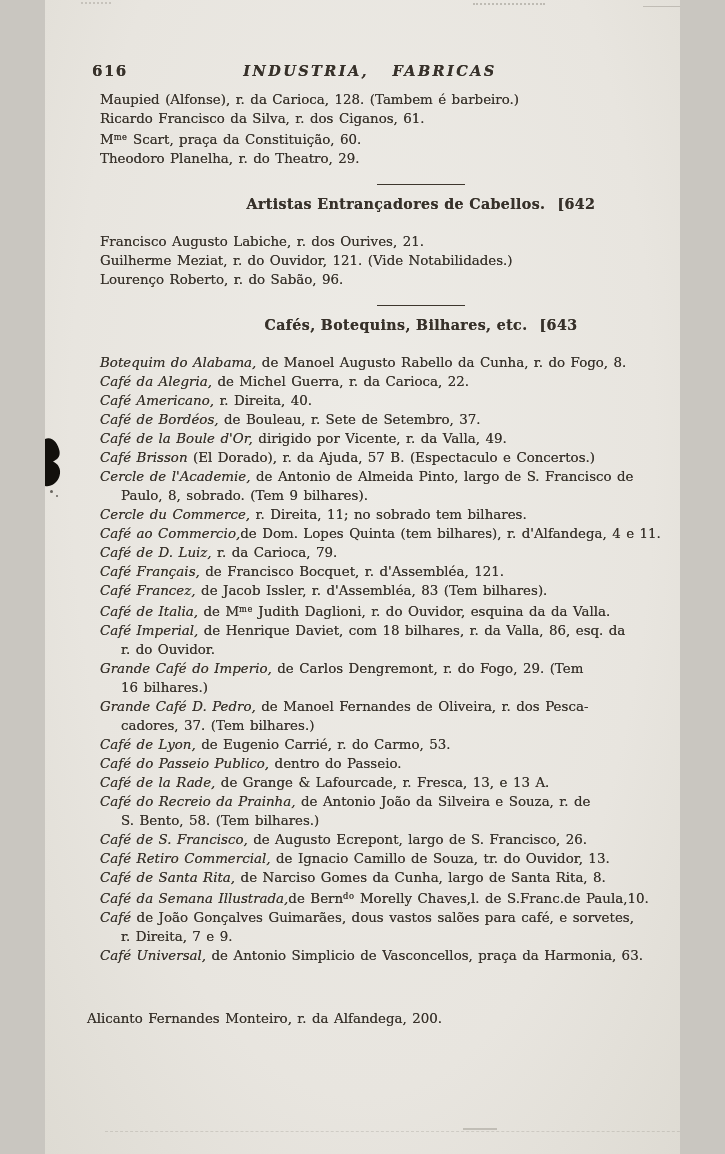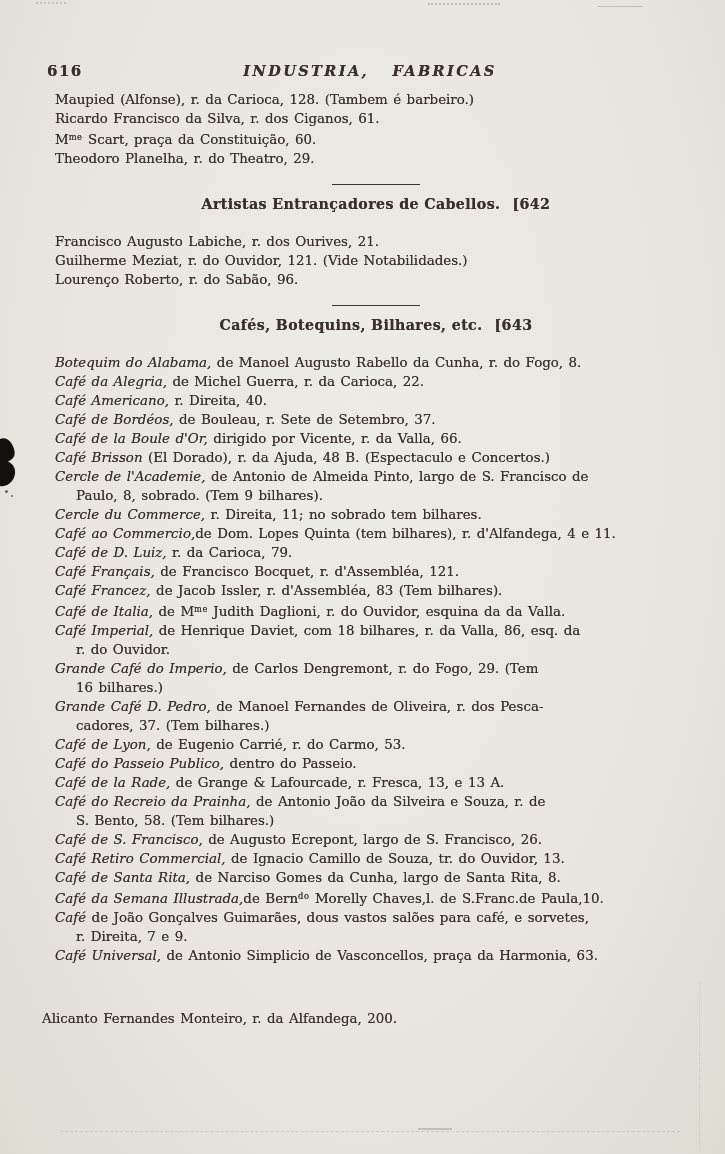--- a/index.html
+++ b/index.html
@@ -1,18 +1,18 @@
 <!DOCTYPE html>
 <html><head>
 <meta charset="utf-8">
 <style>
   html,body{margin:0;padding:0;background:#c9c6c0;}
   .page{
     position:relative;
-    width:725px;height:1154px;
+    width:635px;height:1154px;
     margin:0 auto;
     background:radial-gradient(ellipse at 50% 38%, #edebe6 0%, #e8e5df 65%, #dedbd3 100%);
     font-family:"DejaVu Serif","Liberation Serif",serif;
     color:#37312a;
     overflow:hidden;
   }
   .page-header{position:absolute;top:62px;left:47px;right:32px;height:20px;}
   .page-number{
     position:absolute;left:0;top:0;
     font-weight:bold;font-size:15px;letter-spacing:1.5px;
@@ -112,24 +112,24 @@
           <div class="entry">
             <div class="line"><span class="s-i">Café da Alegria,</span><span class="s-r"> de Michel Guerra, r. da Carioca, 22.</span></div>
           </div>
           <div class="entry">
             <div class="line"><span class="s-i">Café Americano,</span><span class="s-r"> r. Direita, 40.</span></div>
           </div>
           <div class="entry">
             <div class="line"><span class="s-i">Café de Bordéos,</span><span class="s-r"> de Bouleau, r. Sete de Setembro, 37.</span></div>
           </div>
           <div class="entry">
-            <div class="line"><span class="s-i">Café de la Boule d'Or,</span><span class="s-r"> dirigido por Vicente, r. da Valla, 66.</span></div>
-          </div>
-          <div class="entry">
-            <div class="line"><span class="s-i">Café Brisson</span><span class="s-r"> (El Dorado), r. da Ajuda, 48 B. (Espectaculo e Concertos.)</span></div>
+            <div class="line"><span class="s-i">Café de la Boule d'Or,</span><span class="s-r"> dirigido por Vicente, r. da Valla, 49.</span></div>
+          </div>
+          <div class="entry">
+            <div class="line"><span class="s-i">Café Brisson</span><span class="s-r"> (El Dorado), r. da Ajuda, 57 B. (Espectaculo e Concertos.)</span></div>
           </div>
           <div class="entry">
             <div class="line"><span class="s-i">Cercle de l'Academie,</span><span class="s-r"> de Antonio de Almeida Pinto, largo de S. Francisco de</span></div>
             <div class="line cont"><span class="s-r">Paulo, 8, sobrado. (Tem 9 bilhares).</span></div>
           </div>
           <div class="entry">
             <div class="line"><span class="s-i">Cercle du Commerce,</span><span class="s-r"> r. Direita, 11; no sobrado tem bilhares.</span></div>
           </div>
           <div class="entry">
             <div class="line"><span class="s-i">Café ao Commercio,</span><span class="s-r">de Dom. Lopes Quinta (tem bilhares), r. d'Alfandega, 4 e 11.</span></div>

